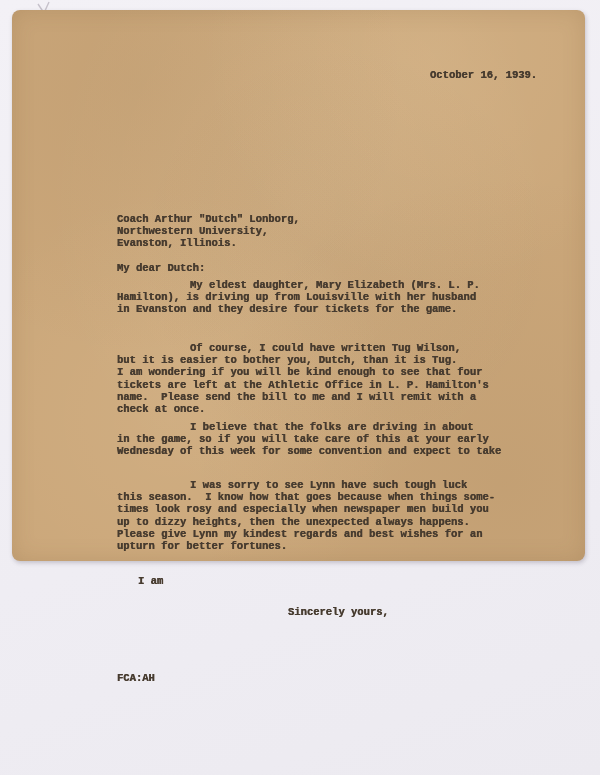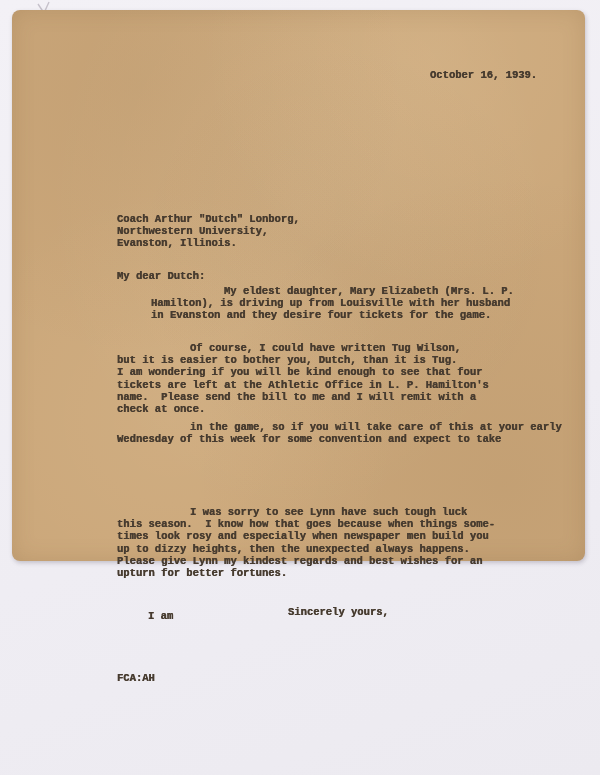--- a/index.html
+++ b/index.html
@@ -40,29 +40,29 @@
     font-size: 10.5px;
     font-weight: 700;
     line-height: 12.2px;
     letter-spacing: 0px;
     white-space: pre;
     text-shadow: 0.3px 0.3px 0.6px rgba(74,60,44,.85), -0.2px 0 0.4px rgba(74,60,44,.45);
     filter: blur(0.28px);
   }
   .date        { left: 418px; top: 59px;  }
   .address     { left: 105px; top: 203px; }
-  .salutation  { left: 105px; top: 260px; }
+  .salutation  { left: 105px; top: 252px; }
   .para        { left: 105px; }
-  .p1          { top: 275px; margin-left: 34px; }
+  .p1          { top: 269px; }
   .p2          { top: 332px; }
   .p3          { top: 411px; }
-  .p4          { top: 469px; margin-top: 27px; }
+  .p4          { top: 469px; }
   .indent-first .line:first-child { padding-left: 73px; }
   .closing-body { left: 178px; top: 548px; }
-  .closing-iam  { left: 136px; top: 565px; margin-top: 35px; }
+  .closing-iam  { left: 126px; top: 565px; }
   .valediction  { left: 276px; top: 596px; }
   .initials     { left: 105px; top: 662px; }
   .sig-title    { left: 273px; top: 650px; }
 </style>
 </head>
 <body>
 
 <div class="page">
 
   <svg class="pencil-mark" width="22" height="16" viewBox="0 0 22 16">
@@ -75,21 +75,21 @@
     <div class="tw date">October 16, 1939.</div>
 
     <div class="tw address"><div class="line">Coach Arthur "Dutch" Lonborg,</div><div class="line">Northwestern University,</div><div class="line">Evanston, Illinois.</div></div>
 
     <div class="tw salutation">My dear Dutch:</div>
 
     <div class="tw para p1 indent-first"><div class="line">My eldest daughter, Mary Elizabeth (Mrs. L. P.</div><div class="line">Hamilton), is driving up from Louisville with her husband</div><div class="line">in Evanston and they desire four tickets for the game.</div></div>
 
     <div class="tw para p2 indent-first"><div class="line">Of course, I could have written Tug Wilson,</div><div class="line">but it is easier to bother you, Dutch, than it is Tug.</div><div class="line">I am wondering if you will be kind enough to see that four</div><div class="line">tickets are left at the Athletic Office in L. P. Hamilton's</div><div class="line">name.  Please send the bill to me and I will remit with a</div><div class="line">check at once.</div></div>
 
-    <div class="tw para p3 indent-first"><div class="line">in the game, so if you will take care of this at your early</div><div class="line">Wednesday of this week for some convention and expect to take</div></div>
+    <div class="tw para p3 indent-first"><div class="line">I believe that the folks are driving in about</div><div class="line">in the game, so if you will take care of this at your early</div><div class="line">Wednesday of this week for some convention and expect to take</div></div>
 
     <div class="tw para p4 indent-first"><div class="line">I was sorry to see Lynn have such tough luck</div><div class="line">this season.  I know how that goes because when things some-</div><div class="line">times look rosy and especially when newspaper men build you</div><div class="line">up to dizzy heights, then the unexpected always happens.</div><div class="line">Please give Lynn my kindest regards and best wishes for an</div><div class="line">upturn for better fortunes.</div></div>
 
 
     <div class="tw closing-iam">I am</div>
 
     <div class="tw valediction">Sincerely yours,</div>
 
     <div class="tw initials">FCA:AH</div>
 

